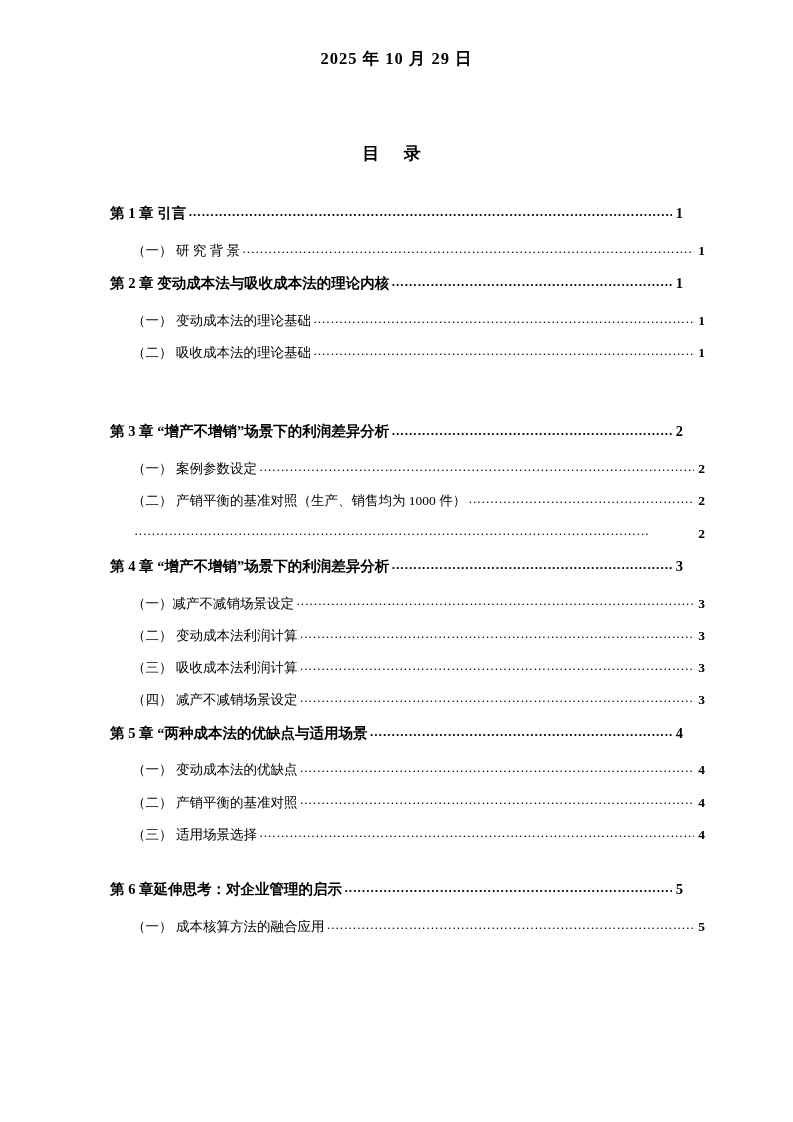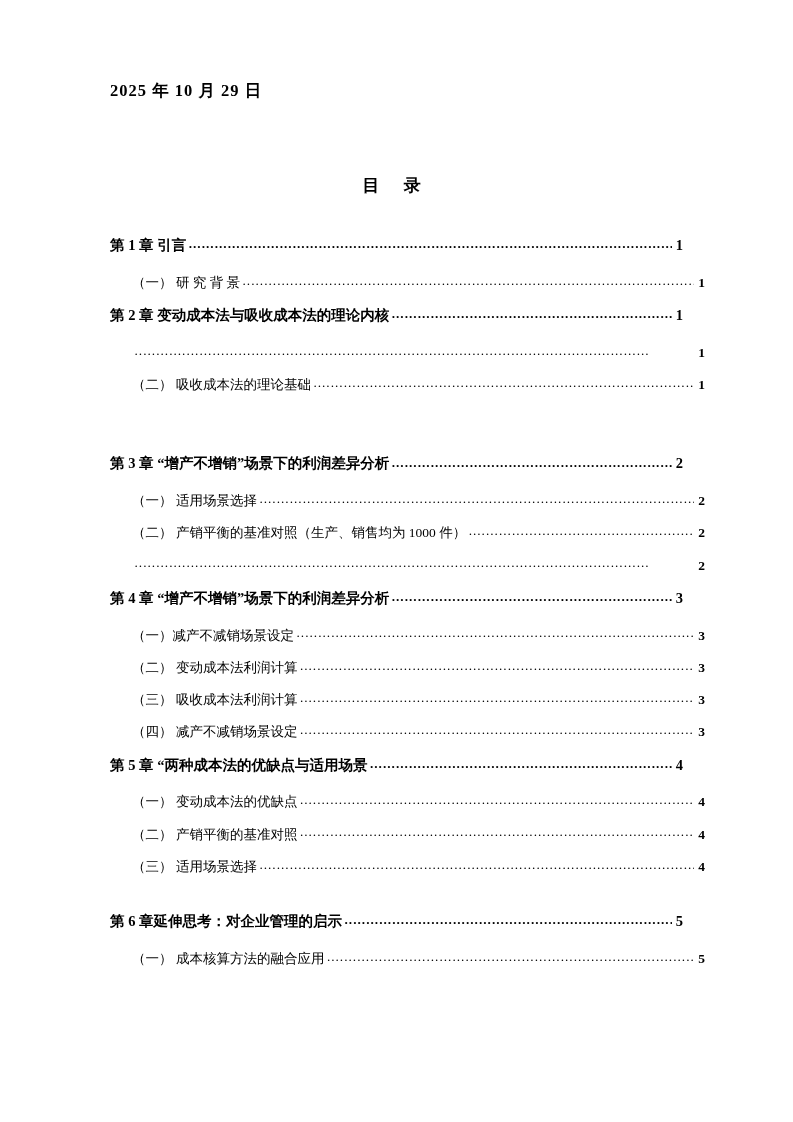--- a/index.html
+++ b/index.html
@@ -16,25 +16,26 @@
     overflow: hidden;
   }
   .page {
     position: relative;
     width: 793px;
     height: 1122px;
     box-sizing: border-box;
     padding: 0 110px;
   }
   .doc-date {
+    text-align: center;
     font-family: "Liberation Serif", "DejaVu Serif", serif;
     font-weight: bold;
     font-size: 16.5px;
     letter-spacing: 1px;
-    padding-top: 80px;
+    padding-top: 48px;
   }
   .toc-title {
     text-align: center;
     font-weight: bold;
     font-size: 17px;
     letter-spacing: 10px;
     padding-top: 72px;
     padding-bottom: 34px;
   }
   .toc {
@@ -107,36 +108,37 @@
         <span class="entry-text">（一）  研 究 背 景</span>
         <span class="leader">·······················································································································</span>
         <span class="page-num">1</span>
       </div>
       <div class="toc-entry lvl1">
         <span class="entry-text">第 2 章  变动成本法与吸收成本法的理论内核</span>
         <span class="leader">·······················································································································</span>
         <span class="page-num">1</span>
       </div>
       <div class="toc-entry lvl2">
+        <span class="entry-text">（一）  变动成本法的理论基础</span>
         <span class="leader">·······················································································································</span>
         <span class="page-num">1</span>
       </div>
       <div class="toc-entry lvl2">
         <span class="entry-text">（二）  吸收成本法的理论基础</span>
         <span class="leader">·······················································································································</span>
         <span class="page-num">1</span>
       </div>
       <div class="gap-lg"></div>
       <div class="toc-entry lvl1">
         <span class="entry-text">第 3 章 “增产不增销”场景下的利润差异分析</span>
         <span class="leader">·······················································································································</span>
         <span class="page-num">2</span>
       </div>
       <div class="toc-entry lvl2">
-        <span class="entry-text">（一）  适用场景选择</span>
+        <span class="entry-text">（一）  案例参数设定</span>
         <span class="leader">·······················································································································</span>
         <span class="page-num">2</span>
       </div>
       <div class="toc-entry lvl2">
         <span class="entry-text">（二）  产销平衡的基准对照（生产、销售均为 1000 件）</span>
         <span class="leader">·······················································································································</span>
         <span class="page-num">2</span>
       </div>
       <div class="toc-entry lvl2">
         <span class="leader">·······················································································································</span>

